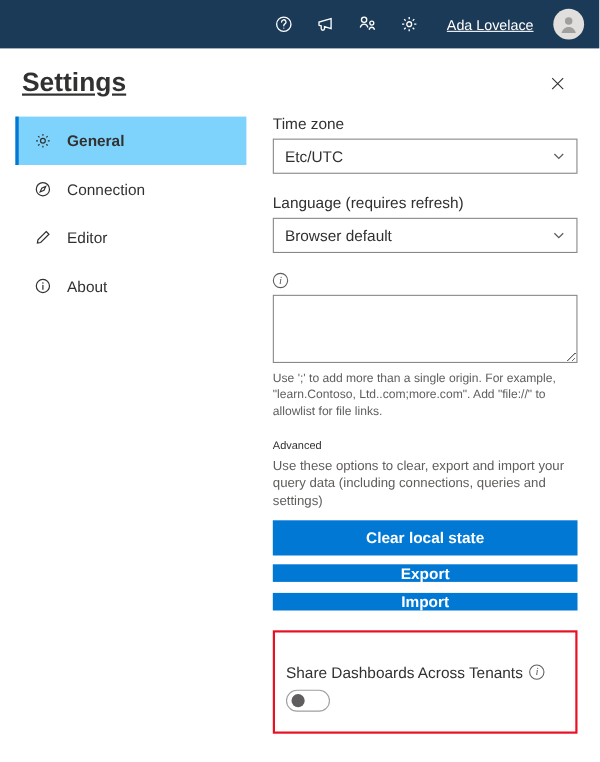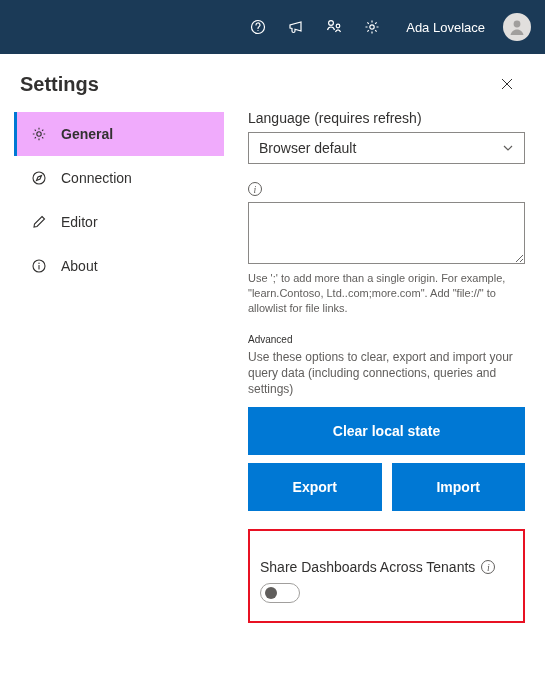--- a/index.html
+++ b/index.html
@@ -16,57 +16,58 @@
     margin: 0;
     font-family: "Segoe UI", -apple-system, sans-serif;
     font-size: 14px;
     color: var(--text);
     background: #fff;
     width: 545px;
   }
   
   .topbar {
     background: var(--dark-header);
-    height: 54px;
+    height: 44px;
     display: flex;
     align-items: center;
     justify-content: flex-end;
     gap: 18px;
     padding: 0 14px 0 0;
     color: #fff;
+    text-decoration: underline;
   }
   .topbar .icon-btn {
     width: 20px; height: 20px;
     display: flex; align-items: center; justify-content: center;
     cursor: pointer;
   }
   .topbar .user { font-size: 13px; margin-left: 6px; }
   .avatar {
     width: 28px; height: 28px; border-radius: 50%;
     background: #e1dfdd; display:flex;align-items:center;justify-content:center;
   }
   
   .panel { padding: 18px 20px 30px 14px; }
   .panel-head {
     display:flex; justify-content:space-between; align-items:center;
     padding: 0 6px 14px 6px;
   }
-  .panel-title { font-size: 20px; font-weight: 600; }
+  .panel-title { font-size: 24px; font-weight: 600; text-decoration: underline; }
   .close-x { cursor:pointer; padding:4px; }
   .body { display:flex; gap: 0; }
   
   .nav { width: 210px; flex-shrink:0; padding-top: 2px;}
   .nav-item {
     display:flex; align-items:center; gap:14px;
     height: 44px; padding: 0 14px;
     cursor:pointer; font-size:14px; color: var(--text);
     border-left: 3px solid transparent;
   }
   .nav-item.selected {
-    background: #f0abfc; font-weight: 600;
+    background: #7dd3fc; font-weight: 600;
     border-left: 3px solid var(--brand-blue);
   }
   .nav-icon { width:16px; height:16px; display:flex;align-items:center;justify-content:center; color:#323130;}
   
   .content { flex:1; padding-left: 24px; }
   .section { margin-bottom: 18px; }
   .label { font-size:14px; margin-bottom: 6px; display:flex; align-items:center; gap:6px;}
   .select {
     width:100%; height:32px; border:1px solid var(--border);
     display:flex; align-items:center; justify-content:space-between;
@@ -75,25 +76,25 @@
   .chevron { color:#605e5c; }
   .textarea {
     width:100%; height:62px; border:1px solid var(--border);
     resize: both; font-family:inherit; font-size:13px; padding:6px;
   }
   .textarea-wrap { position:relative; }
   .helper { font-size:11px; color: var(--muted); margin-top:4px; line-height:1.35;}
   .section-head { font-size:10px; margin-bottom:2px; }
   .btn {
     background: var(--brand-blue); color:#fff; border:none;
-    height:48px; font-size:14px; font-weight:600; cursor:pointer;
+    height:32px; font-size:14px; font-weight:600; cursor:pointer;
     display:flex;align-items:center;justify-content:center; padding:0 10px;
   }
   .btn-full { width:100%; margin-top:10px;}
-  .btn-row { display:flex; gap:10px; margin-top:8px;}
+  .btn-row { display:flex; gap:10px; margin-top:8px;flex-direction:column;}
   .btn-row .btn { flex:1; }
   .callout {
     border: 2px solid var(--callout);
     padding: 8px 10px 18px 10px;
     margin-top: 6px;
   }
   .toggle {
     width: 40px; height:20px; border-radius:10px; background:#fff;
     border:1px solid #a19f9d; position:relative; cursor:pointer; margin-top:8px;
   }
@@ -194,20 +195,31 @@
               <circle cx="8" cy="5.3" r=".7" fill="#323130" stroke="none"></circle>
               <path d="M8 7.5v3.5" stroke-linecap="round"></path>
           </svg>
         </span>
         <span>About</span>
       </div>
     </div>
 
     <div class="content">
 
+      <div class="section">
+        <div class="label">Time zone</div>
+        <div class="select">
+          <span>Etc/UTC</span>
+          <span class="chevron">
+            <svg width="12" height="12" viewBox="0 0 12 12" fill="none" stroke="#605e5c" stroke-width="1.2">
+                <path d="M2 4l4 4 4-4"></path>
+              </svg>
+          </span>
+        </div>
+      </div>
 
       <div class="section">
         <div class="label">Language (requires refresh)</div>
         <div class="select">
           <span>Browser default</span>
           <span class="chevron">
             <svg width="12" height="12" viewBox="0 0 12 12" fill="none" stroke="#605e5c" stroke-width="1.2">
                 <path d="M2 4l4 4 4-4"></path>
               </svg>
           </span>

